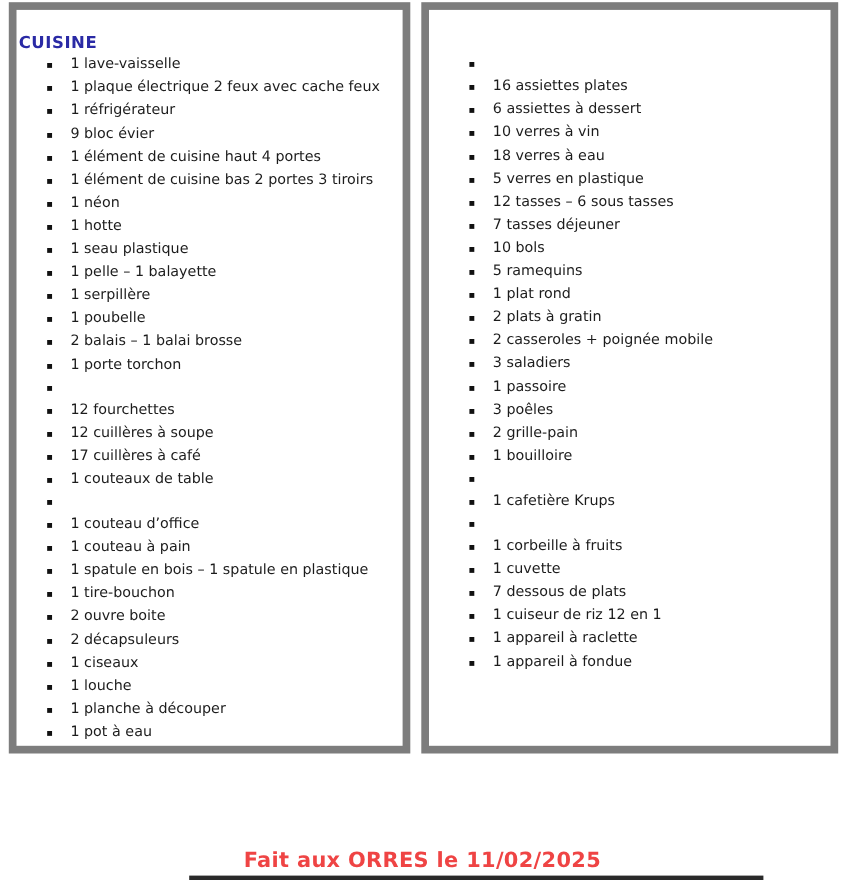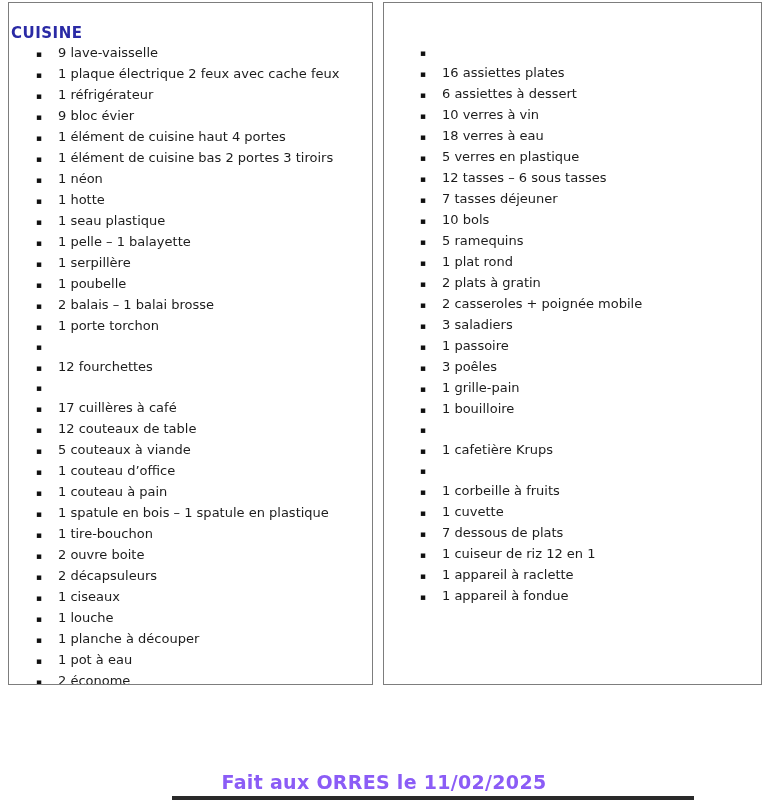--- a/index.html
+++ b/index.html
@@ -17,21 +17,21 @@
     background: #ffffff;
   }
   .inventory-table {
     position: absolute;
     left: 8px; top: 2px;
     width: 754px; height: 683px;
     display: flex;
     gap: 10px;
   }
   .cell {
-    border: 1px solid #8b5cf6;
+    border: 7px solid #8b5cf6;
     background: #ffffff;
     overflow: hidden;
   }
   .cell-left  { width: 365px; }
   .cell-right { flex: 1; }
   .section-title {
     margin: 21px 0 0 2px;
     font-size: 15px;
     line-height: 19px;
     font-weight: bold;
@@ -63,21 +63,21 @@
   .item-text { display: inline-block; }
   .footer-date {
     position: absolute;
     left: 0; right: 0;
     top: 770px;
     text-align: center;
     font-size: 19px;
     line-height: 24px;
     font-weight: bold;
     letter-spacing: 0.3px;
-    color: #8b5cf6;
+    color: #ef4444;
   }
   .cutoff-bar {
     position: absolute;
     left: 172px;
     top: 796px;
     width: 522px;
     height: 4px;
     background: #2a2a2a;
   }
 </style>
@@ -86,21 +86,21 @@
 
 <div class="page">
 
   <div class="inventory-table">
 
     <div class="cell cell-left" style="border-color: rgb(125, 125, 125);">
       <div class="section-title" style="color: rgb(42, 42, 165);">CUISINE</div>
       <ul class="item-list">
           <li>
             <span class="bullet">▪</span>
-            <span class="item-text">9 lave-vaisselle</span>
+            <span class="item-text">1 lave-vaisselle</span>
           </li>
           <li>
             <span class="bullet">▪</span>
             <span class="item-text">1 plaque électrique 2 feux avec cache feux</span>
           </li>
           <li>
             <span class="bullet">▪</span>
             <span class="item-text">1 réfrigérateur</span>
           </li>
           <li>
@@ -149,32 +149,32 @@
           </li>
           <li>
             <span class="bullet">▪</span>
           </li>
           <li>
             <span class="bullet">▪</span>
             <span class="item-text">12 fourchettes</span>
           </li>
           <li>
             <span class="bullet">▪</span>
+            <span class="item-text">12 cuillères à soupe</span>
           </li>
           <li>
             <span class="bullet">▪</span>
             <span class="item-text">17 cuillères à café</span>
           </li>
           <li>
             <span class="bullet">▪</span>
-            <span class="item-text">12 couteaux de table</span>
-          </li>
-          <li>
-            <span class="bullet">▪</span>
-            <span class="item-text">5 couteaux à viande</span>
+            <span class="item-text">1 couteaux de table</span>
+          </li>
+          <li>
+            <span class="bullet">▪</span>
           </li>
           <li>
             <span class="bullet">▪</span>
             <span class="item-text">1 couteau d’office</span>
           </li>
           <li>
             <span class="bullet">▪</span>
             <span class="item-text">1 couteau à pain</span>
           </li>
           <li>
@@ -276,21 +276,21 @@
           <li>
             <span class="bullet">▪</span>
             <span class="item-text">1 passoire</span>
           </li>
           <li>
             <span class="bullet">▪</span>
             <span class="item-text">3 poêles</span>
           </li>
           <li>
             <span class="bullet">▪</span>
-            <span class="item-text">1 grille-pain</span>
+            <span class="item-text">2 grille-pain</span>
           </li>
           <li>
             <span class="bullet">▪</span>
             <span class="item-text">1 bouilloire</span>
           </li>
           <li>
             <span class="bullet">▪</span>
           </li>
           <li>
             <span class="bullet">▪</span>

